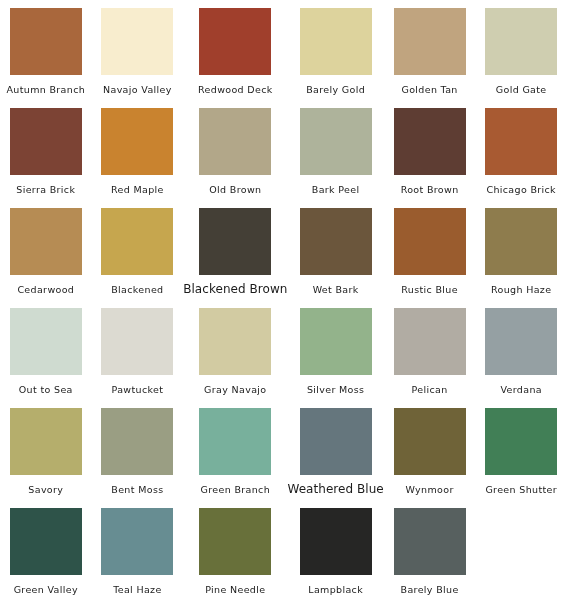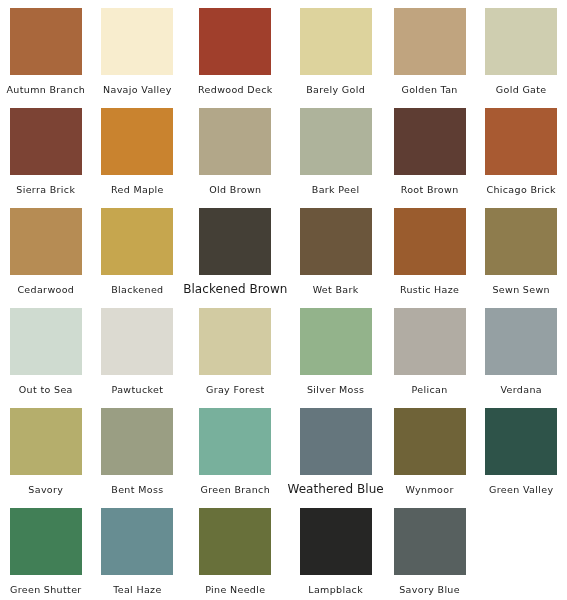--- a/index.html
+++ b/index.html
@@ -127,37 +127,37 @@
       <div class="swatch-cell">
         <div class="swatch-chip" style="background-color: rgb(68, 63, 54);"></div>
         <div class="swatch-label long">Blackened Brown</div>
       </div>
       <div class="swatch-cell">
         <div class="swatch-chip" style="background-color: rgb(107, 86, 60);"></div>
         <div class="swatch-label">Wet Bark</div>
       </div>
       <div class="swatch-cell">
         <div class="swatch-chip" style="background-color: rgb(154, 92, 46);"></div>
-        <div class="swatch-label">Rustic Haze</div>
+        <div class="swatch-label">Rustic Blue</div>
       </div>
       <div class="swatch-cell">
         <div class="swatch-chip" style="background-color: rgb(142, 124, 77);"></div>
-        <div class="swatch-label">Sewn Sewn</div>
+        <div class="swatch-label">Rough Haze</div>
       </div>
       <div class="swatch-cell">
         <div class="swatch-chip" style="background-color: rgb(207, 219, 208);"></div>
         <div class="swatch-label">Out to Sea</div>
       </div>
       <div class="swatch-cell">
         <div class="swatch-chip" style="background-color: rgb(220, 218, 209);"></div>
         <div class="swatch-label">Pawtucket</div>
       </div>
       <div class="swatch-cell">
         <div class="swatch-chip" style="background-color: rgb(210, 203, 162);"></div>
-        <div class="swatch-label">Gray Forest</div>
+        <div class="swatch-label">Gray Navajo</div>
       </div>
       <div class="swatch-cell">
         <div class="swatch-chip" style="background-color: rgb(147, 179, 139);"></div>
         <div class="swatch-label">Silver Moss</div>
       </div>
       <div class="swatch-cell">
         <div class="swatch-chip" style="background-color: rgb(177, 172, 163);"></div>
         <div class="swatch-label">Pelican</div>
       </div>
       <div class="swatch-cell">
@@ -178,37 +178,37 @@
       </div>
       <div class="swatch-cell">
         <div class="swatch-chip" style="background-color: rgb(101, 118, 125);"></div>
         <div class="swatch-label long">Weathered Blue</div>
       </div>
       <div class="swatch-cell">
         <div class="swatch-chip" style="background-color: rgb(111, 99, 56);"></div>
         <div class="swatch-label">Wynmoor</div>
       </div>
       <div class="swatch-cell">
+        <div class="swatch-chip" style="background-color: rgb(65, 127, 86);"></div>
+        <div class="swatch-label">Green Shutter</div>
+      </div>
+      <div class="swatch-cell">
         <div class="swatch-chip" style="background-color: rgb(46, 83, 73);"></div>
         <div class="swatch-label">Green Valley</div>
       </div>
       <div class="swatch-cell">
-        <div class="swatch-chip" style="background-color: rgb(65, 127, 86);"></div>
-        <div class="swatch-label">Green Shutter</div>
-      </div>
-      <div class="swatch-cell">
         <div class="swatch-chip" style="background-color: rgb(103, 141, 146);"></div>
         <div class="swatch-label">Teal Haze</div>
       </div>
       <div class="swatch-cell">
         <div class="swatch-chip" style="background-color: rgb(104, 112, 58);"></div>
         <div class="swatch-label">Pine Needle</div>
       </div>
       <div class="swatch-cell">
         <div class="swatch-chip" style="background-color: rgb(38, 38, 37);"></div>
         <div class="swatch-label">Lampblack</div>
       </div>
       <div class="swatch-cell">
         <div class="swatch-chip" style="background-color: rgb(87, 96, 95);"></div>
-        <div class="swatch-label">Savory Blue</div>
+        <div class="swatch-label">Barely Blue</div>
       </div>
     </div>
 </div>
 
 </body></html>

